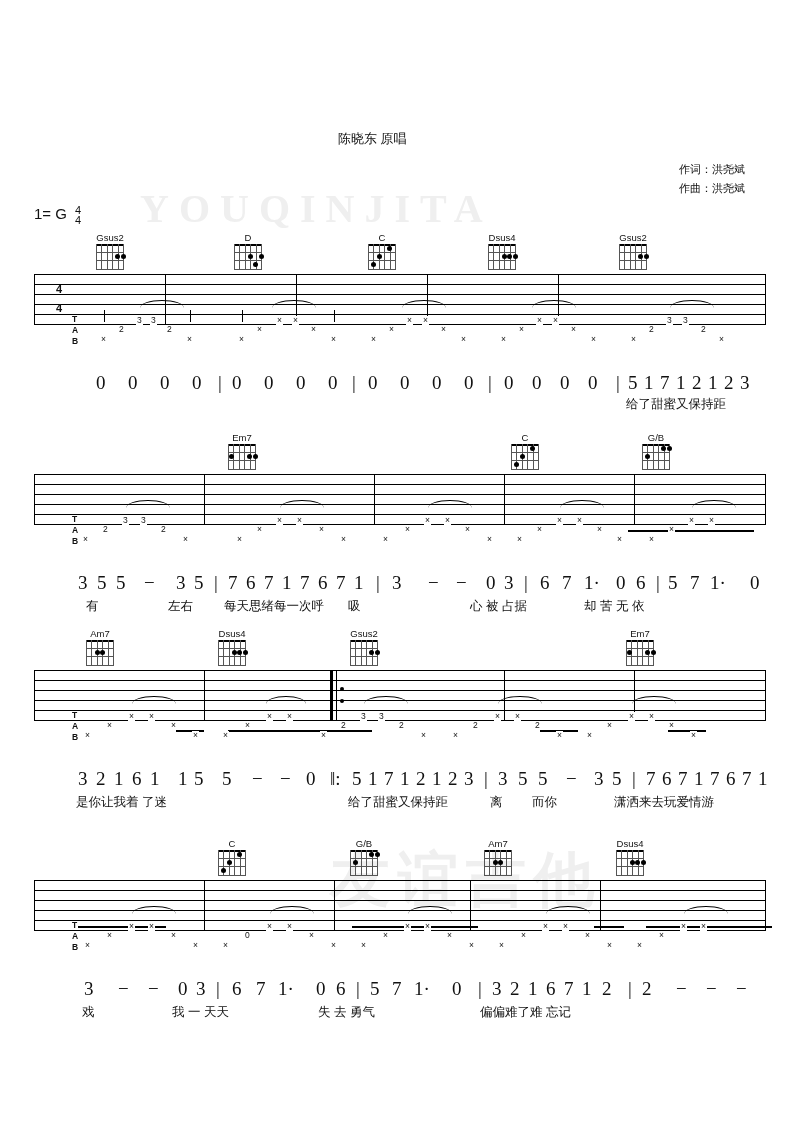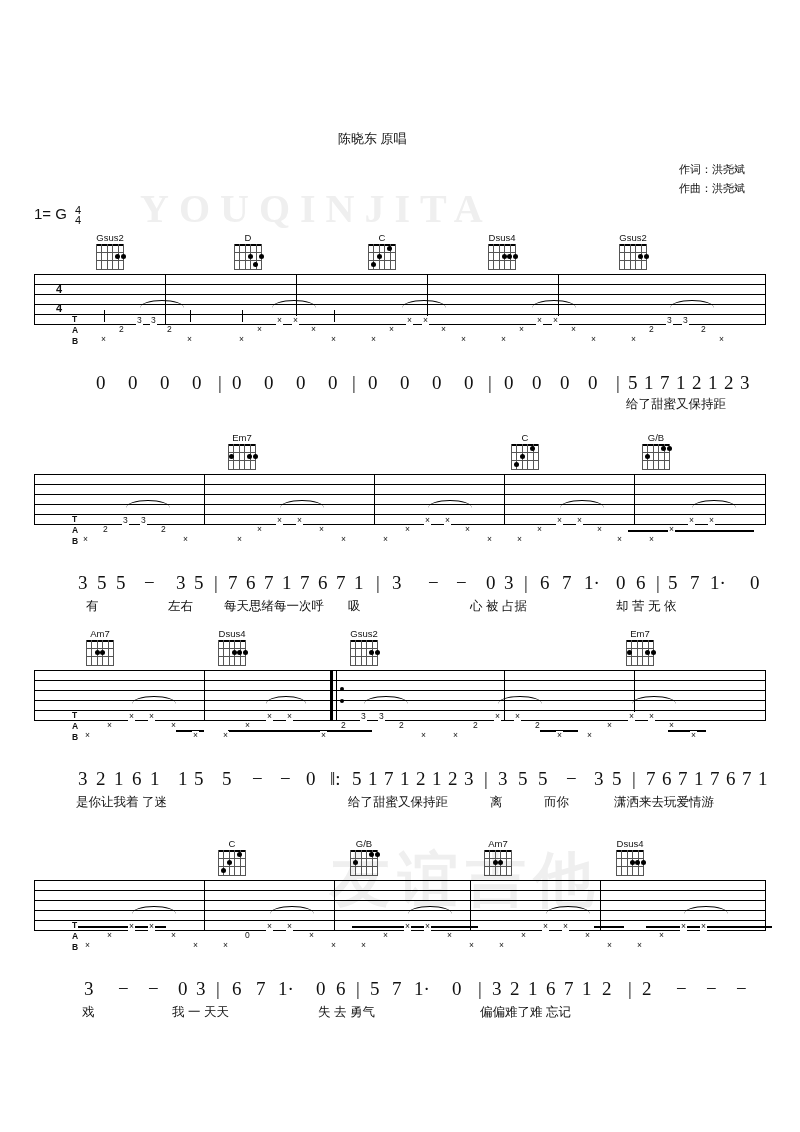--- a/index.html
+++ b/index.html
@@ -437,21 +437,21 @@
       <span class="beam" style="left:228px;top:158px;width:144px"></span>
       <span class="beam" style="left:540px;top:158px;width:38px"></span>
       <span class="beam" style="left:668px;top:158px;width:38px"></span>
     </div>
     <div class="lyr" style="top:166px;">
       <span class="w" style="left:86px">有</span>
       <span class="w" style="left:168px">左右</span>
       <span class="w" style="left:224px">每天思绪每一次呼</span>
       <span class="w" style="left:348px">吸</span>
       <span class="w" style="left:470px">心 被 占据</span>
-      <span class="w" style="left:616px">却 苦 无 依</span>
+      <span class="w" style="left:584px">却 苦 无 依</span>
     </div>
   </div>
 
   <div class="system" id="sys3" style="top:628px;">
     <div class="chord" style="left:80px;top:0;">
       <div class="cname">Am7</div>
       <div class="grid">
         <div class="nut"></div>
         <div class="fr" style="top:8px"></div>
           <div class="fr" style="top:16px"></div>
@@ -616,21 +616,21 @@
       <span class="n" style="left:758px">1</span>
       <span class="beam" style="left:78px;top:158px;width:88px"></span>
       <span class="beam" style="left:352px;top:158px;width:126px"></span>
       <span class="beam" style="left:594px;top:158px;width:30px"></span>
       <span class="beam" style="left:646px;top:158px;width:126px"></span>
     </div>
     <div class="lyr" style="top:166px;">
       <span class="w" style="left:76px">是你让我着 了迷</span>
       <span class="w" style="left:348px">给了甜蜜又保持距</span>
       <span class="w" style="left:490px">离</span>
-      <span class="w" style="left:544px">而你</span>
+      <span class="w" style="left:532px">而你</span>
       <span class="w" style="left:614px">潇洒来去玩爱情游</span>
     </div>
   </div>
 
   <div class="system" id="sys4" style="top:838px;">
     <div class="chord" style="left:212px;top:0;">
       <div class="cname">C</div>
       <div class="grid">
         <div class="nut"></div>
         <div class="fr" style="top:8px"></div>

